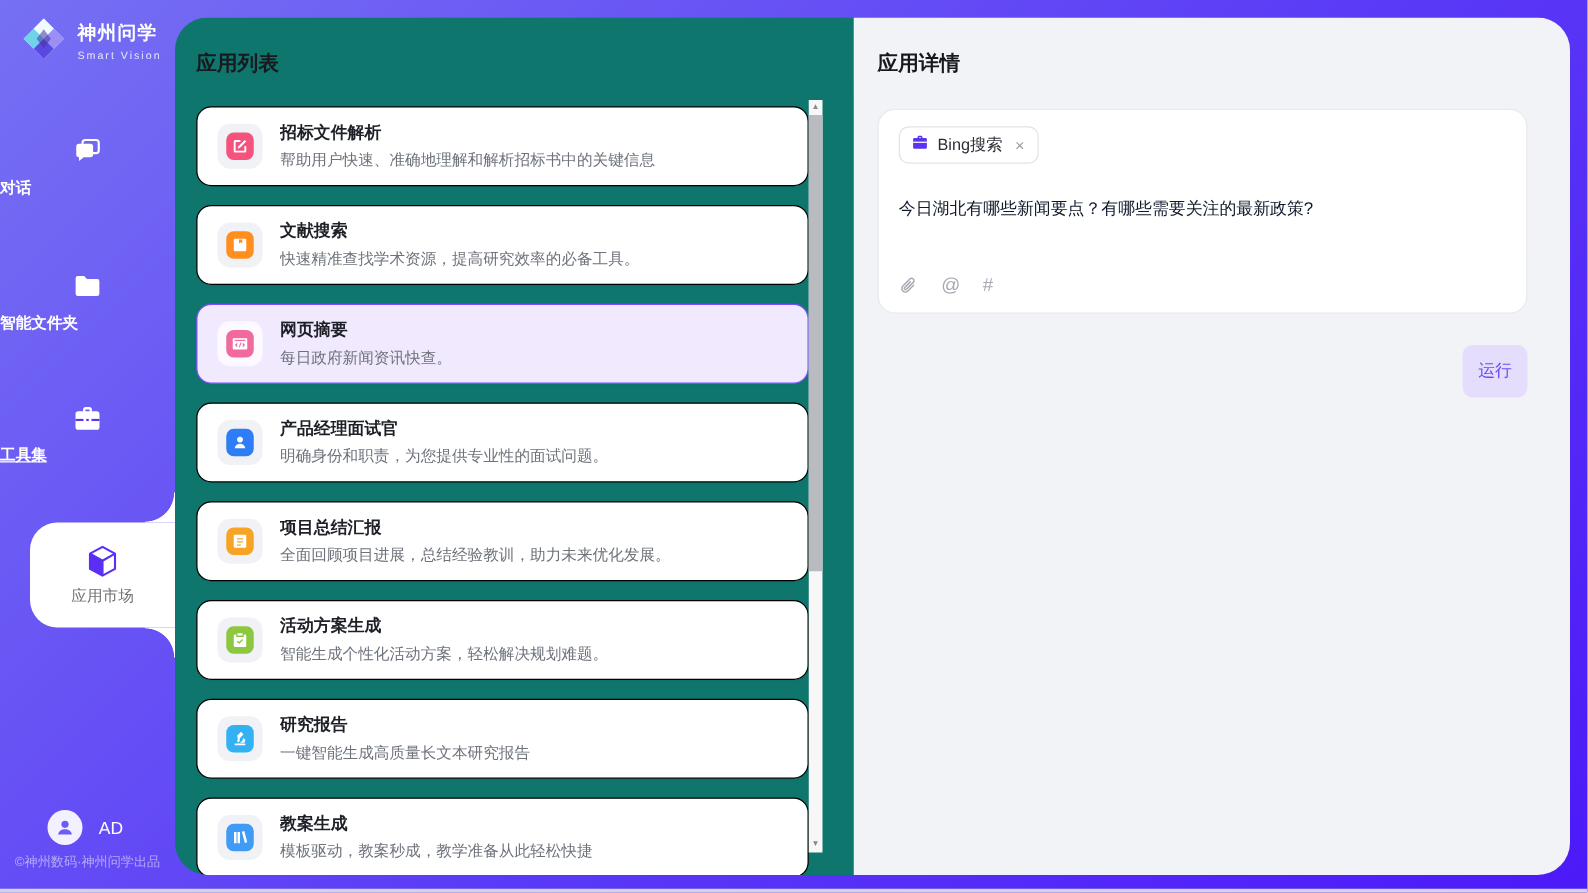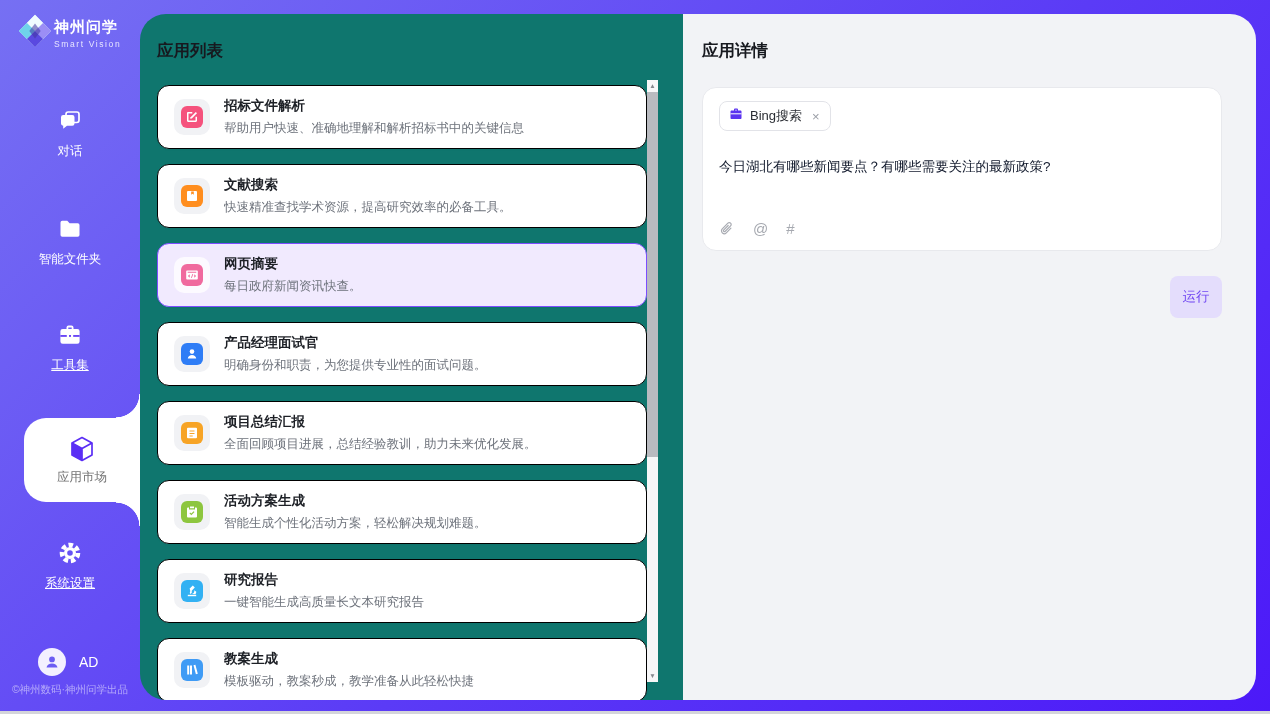--- a/index.html
+++ b/index.html
@@ -6,26 +6,26 @@
   html,body { width:1270px; height:714px; overflow:hidden; }
   body {
     font-family:"Liberation Sans","DejaVu Sans",sans-serif;
     background:linear-gradient(135deg,#7670f3 0%,#5b3bf6 55%,#4c19f8 100%);
     position:relative;
   }
   .bottom-edge { position:absolute; left:0; right:0; bottom:0; height:3px; background:#d4d5da; z-index:60; }
 
   
   .sidebar { position:absolute; left:0; top:0; width:140px; height:714px; z-index:5; }
-  .logo { position:absolute; top:12px; left:16px; display:flex; align-items:center; gap:0; }
+  .logo { position:absolute; top:12px; left:16px; display:flex; align-items:center; gap:8px; }
   .logo svg { width:38px; height:38px; }
   .logo-cn { font-size:15px; font-weight:700; color:#fff; letter-spacing:1px; line-height:17px; }
   .logo-en { font-size:8.5px; color:#e7e5ff; letter-spacing:1.6px; margin-top:4px; }
 
-  .nav-item { position:absolute; left:0; width:140px; text-align:center; color:#fff; cursor:pointer; }
+  .nav-item { position:absolute; left:0; width:140px; text-align:left; color:#fff; cursor:pointer;font-weight:bold; }
   .nav-item .nav-icon { display:block; margin:0 auto 7px; width:26px; height:26px; }
   .nav-label { font-size:12.5px; color:#fff; }
   .nav-label.underlined { text-decoration:underline; }
   .nav-chat { top:108px; }
   .nav-folder { top:216px; }
   .nav-tools { top:322px; }
   .nav-settings { top:540px; }
 
   .active-bubble { position:absolute; top:418px; left:24px; right:0; height:84px; background:#fff;
     border-radius:22px 0 0 22px; z-index:2; display:flex; flex-direction:column; align-items:center;
@@ -139,27 +139,20 @@
   <div class="active-bubble">
     <span class="nav-icon"><svg viewBox="0 0 30 30">
           <path d="M15 3.5l10 5.4v12.2l-10 5.4-10-5.4V8.9z" fill="none" stroke="#5b2ef5" stroke-width="1.7" stroke-linejoin="round"></path>
           <path d="M15 14.6L25 8.9M15 14.6L5 8.9M15 14.6v11.9" stroke="#5b2ef5" stroke-width="1.7" fill="none"></path>
           <path d="M5 8.9l10 5.7v11.9l-10-5.4z" fill="#5b2ef5"></path>
         </svg></span>
     <span class="nav-label">应用市场</span>
   </div>
   <div class="fillet fillet-bottom"></div>
 
-  <div class="nav-item nav-settings">
-    <span class="nav-icon"><svg viewBox="0 0 26 26">
-          <circle cx="13" cy="13" r="8" fill="none" stroke="#fff" stroke-width="4.6" stroke-dasharray="4.4 2.8"></circle>
-          <path fill="#fff" fill-rule="evenodd" d="M13 7a6 6 0 110 12 6 6 0 010-12zm0 3.2a2.8 2.8 0 100 5.6 2.8 2.8 0 000-5.6z"></path>
-        </svg></span>
-    <span class="nav-label underlined">系统设置</span>
-  </div>
 
   <div class="user-row">
     <span class="avatar">
         <svg viewBox="0 0 26 26">
           <circle cx="13" cy="10" r="3.4" fill="#6b5cf3"></circle>
           <path d="M6.5 19.6c.6-3.2 3.3-4.9 6.5-4.9s5.9 1.7 6.5 4.9z" fill="#6b5cf3"></path>
         </svg>
       </span>
     <span class="user-name">AD</span>
   </div>

